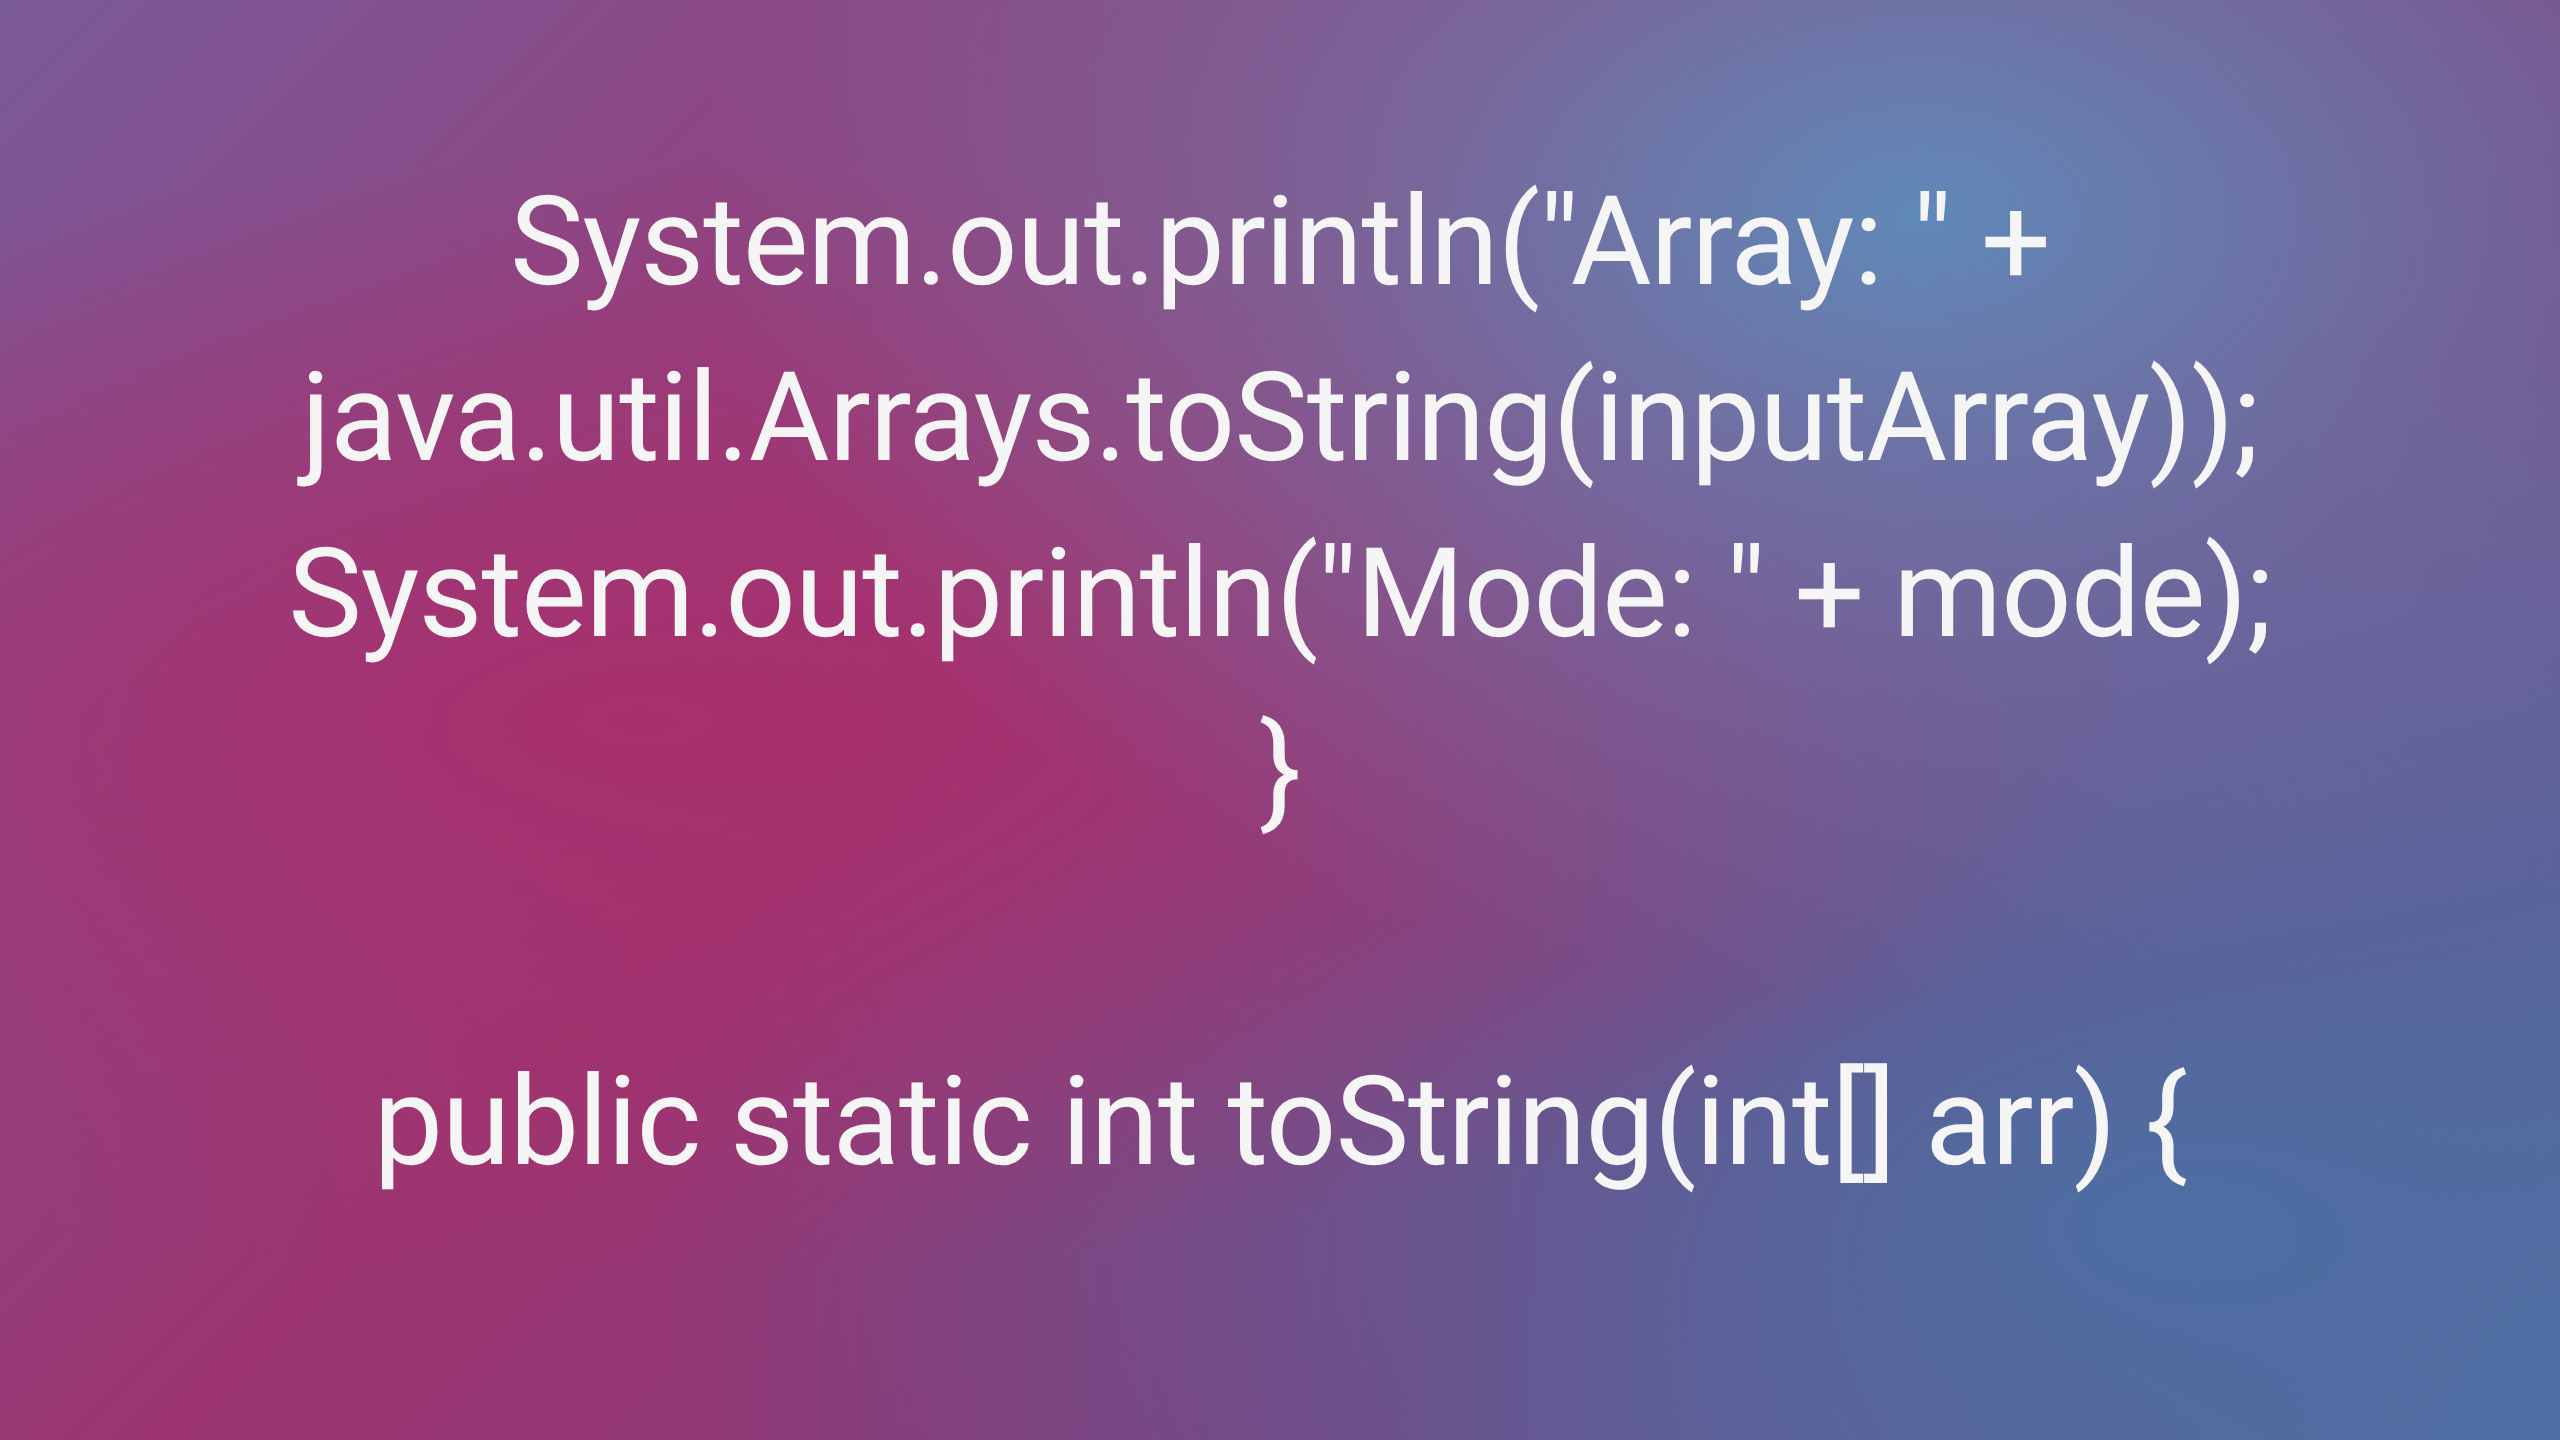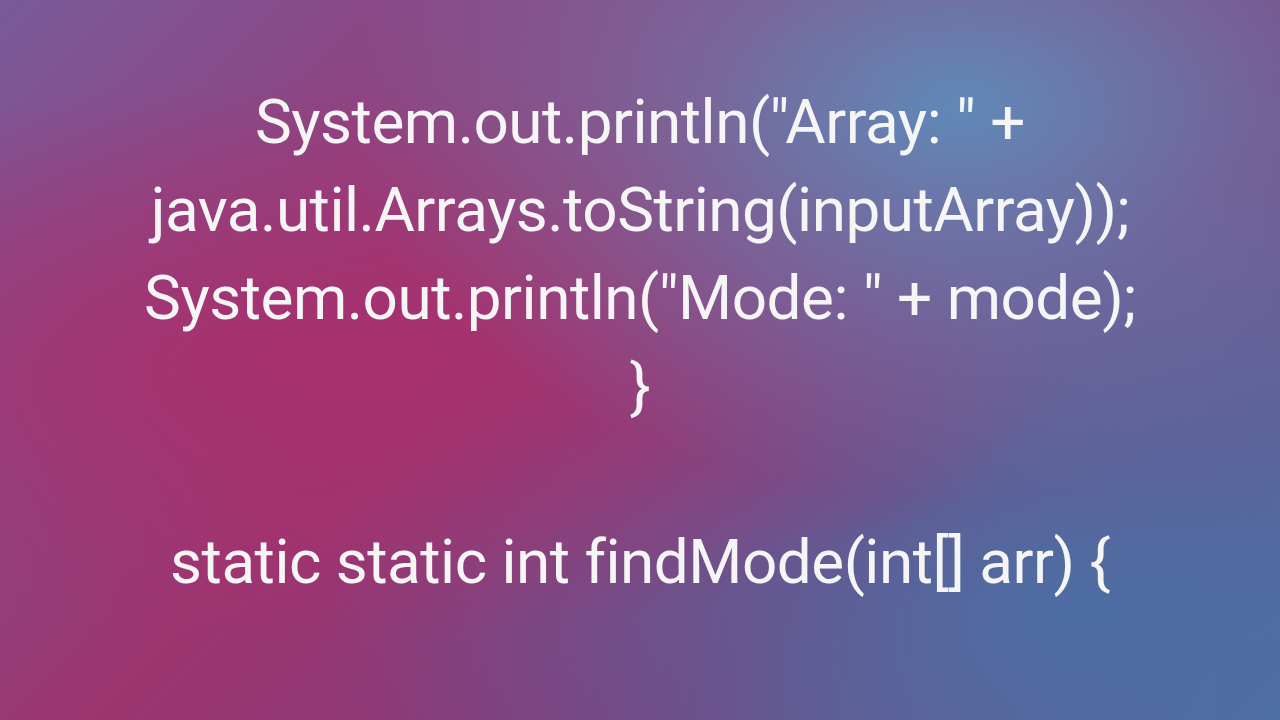--- a/index.html
+++ b/index.html
@@ -38,14 +38,14 @@
     }
   </style>
 </head>
 <body>
 
 <div class="code-container">
   <span class="code-line">System.out.println("Array: " + java.util.Arrays.toString(inputArray));</span>
   <span class="code-line">System.out.println("Mode: " + mode);</span>
   <span class="code-line">}</span>
   <span class="code-line">&nbsp;</span>
-  <span class="code-line">static static int findMode(int[] arr) {</span>
+  <span class="code-line">public static int toString(int[] arr) {</span>
 </div>
 
 </body></html>

